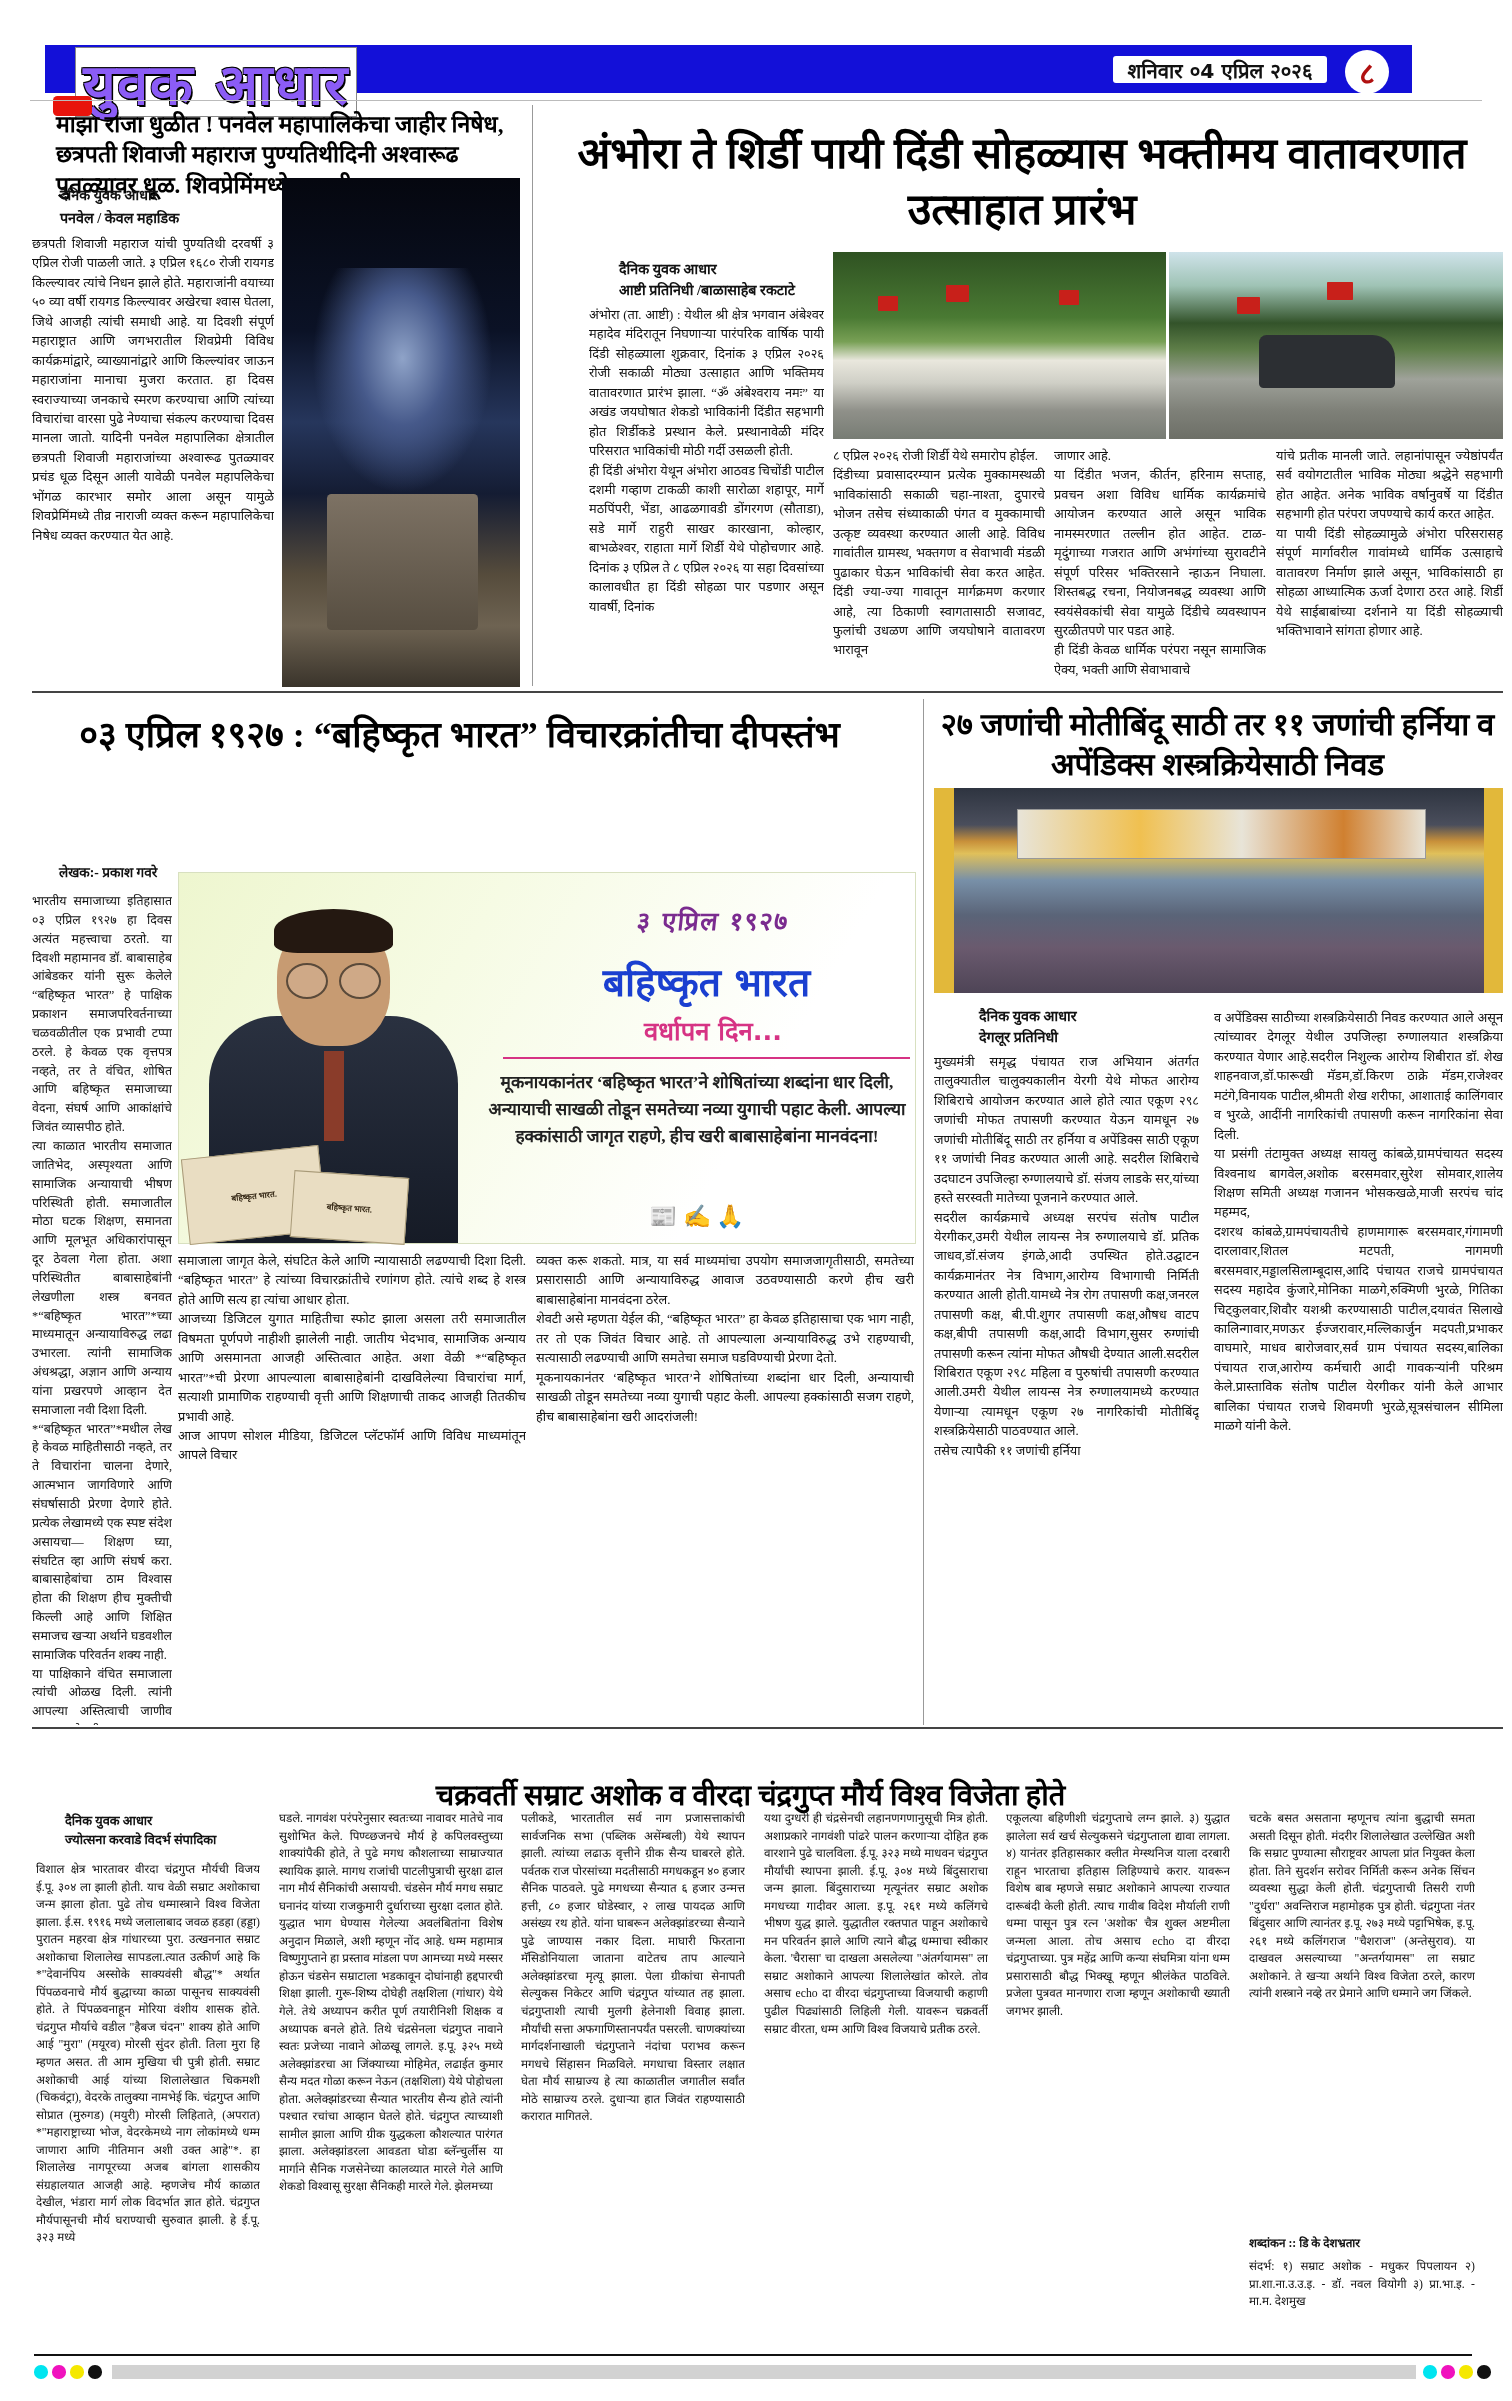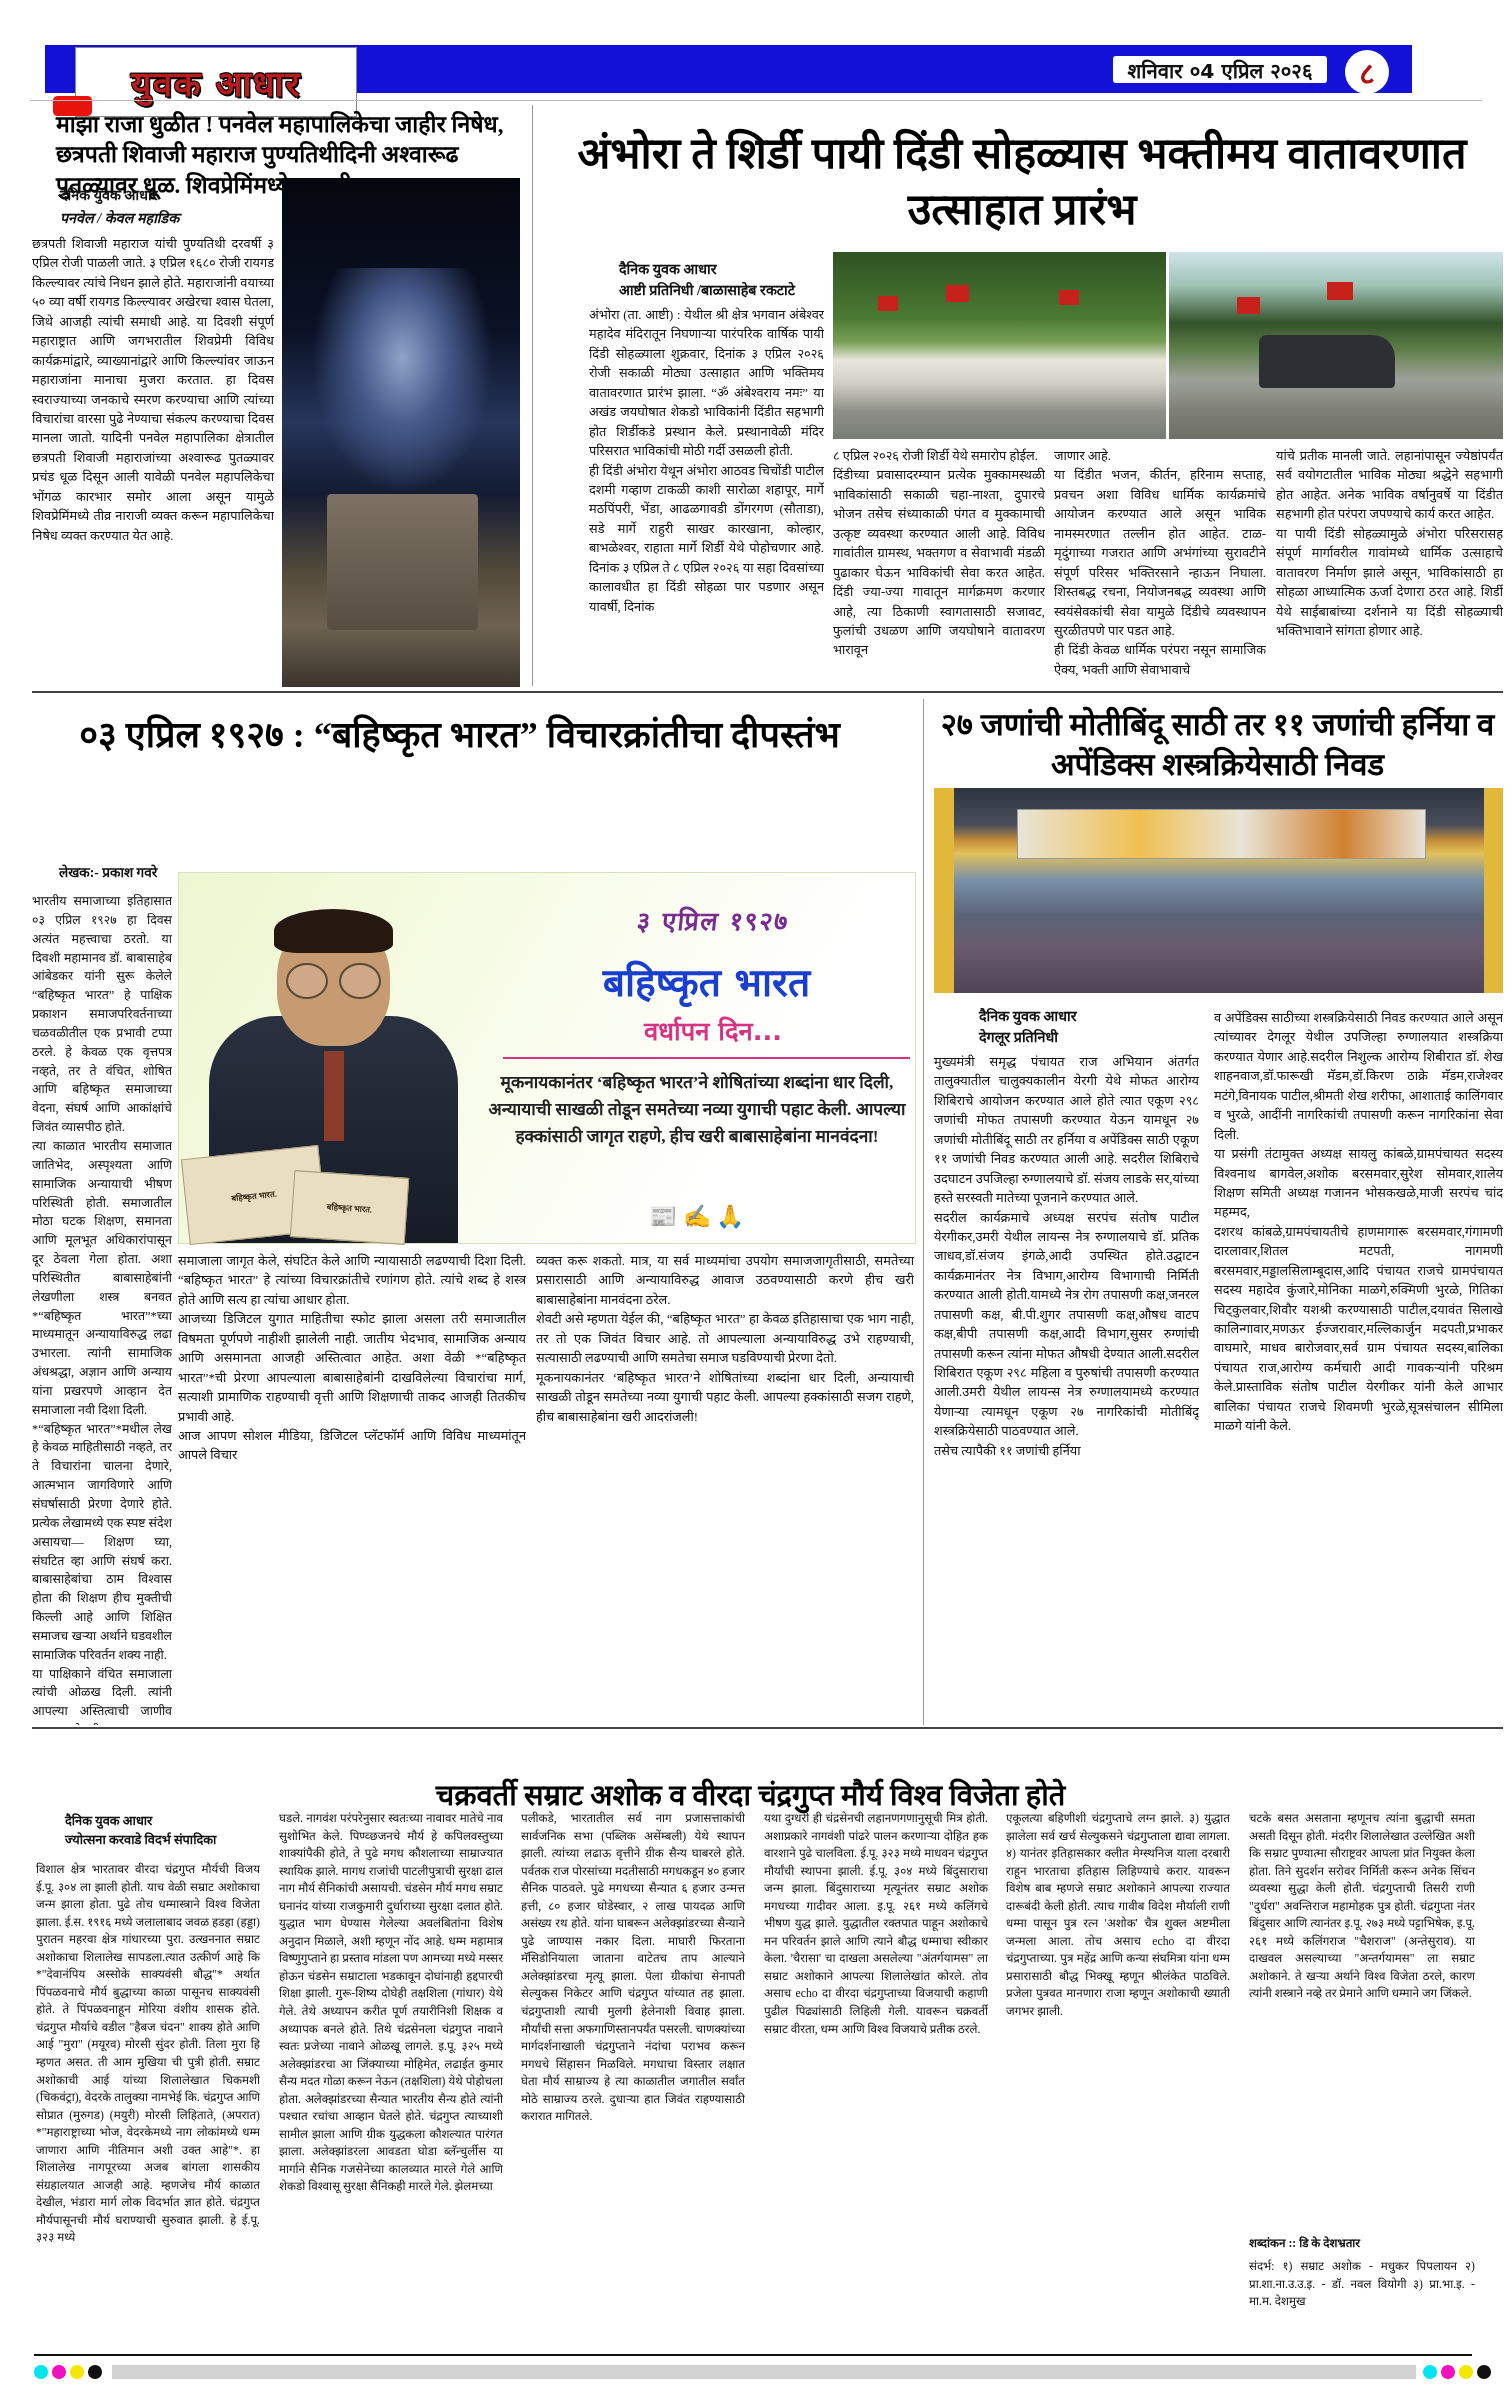--- a/index.html
+++ b/index.html
@@ -2,21 +2,21 @@
 <html style="font-size:12px"><head>
 <meta charset="utf-8">
 <style>
   html,body{margin:0;padding:0;background:#ffffff;}
   .page{position:relative;width:1512px;height:2401px;background:#ffffff;overflow:hidden;
         font-family:"Liberation Serif","DejaVu Serif",serif;color:#111;}
   .abs{position:absolute;}
   
   .mastbar{background:#1310d8;}
   .logobox{background:#ffffff;border:0.8px solid #888;display:flex;align-items:center;justify-content:center;}
-  .logotext{font-family:"DejaVu Sans",sans-serif;font-weight:bold;font-size:35px;color:#b91c1c;
+  .logotext{font-family:"DejaVu Sans",sans-serif;font-weight:bold;font-size:56px;color:#8b5cf6;
             text-shadow:1.5px 1.5px 0 #000,-0.8px -0.8px 0 #000,0.8px -0.8px 0 #000,-0.8px 0.8px 0 #000;letter-spacing:1.5px;}
   .redtab{background:#e8140c;border-radius:4.5px;}
   .datebox{background:#ffffff;border-radius:3px;display:flex;align-items:center;justify-content:center;
            font-family:"DejaVu Sans",sans-serif;font-weight:bold;font-size:20.3px;color:#111;}
   .pagecircle{background:#ffffff;border-radius:50%;display:flex;align-items:center;justify-content:center;
               font-weight:bold;font-size:30px;color:#b01010;font-family:"DejaVu Sans",sans-serif;}
   
   .hrule{background:#444;height:1.5px;}
   .hrule-light{background:#bbb;height:0.8px;}
   .vrule{background:#999;width:0.8px;}
@@ -66,21 +66,21 @@
   <div class="abs datebox" style="left:1113px;top:56px;width:214px;height:27px;">
     <span>शनिवार ०4 एप्रिल २०२६</span>
   </div>
   <div class="abs pagecircle" style="left:1345px;top:50px;width:44px;height:44px;">
     <span>८</span>
   </div>
   <div class="abs hrule-light" style="left:30px;top:100px;width:1452px;"></div>
 
   <div class="abs headline" style="left:56px;top:110px;width:474px;font-size:23px;">माझा राजा धुळीत ! पनवेल महापालिकेचा जाहीर निषेध, छत्रपती शिवाजी महाराज पुण्यतिथीदिनी अश्वारूढ पुतळ्यावर धूळ. शिवप्रेमिंमध्ये नाराजी</div>
   <div class="abs src" style="left:60px;top:185px;width:226px;">दैनिक युवक आधार</div>
-  <div class="abs src" style="left:60px;top:208px;width:226px;font-style:italic;">पनवेल / केवल महाडिक</div>
+  <div class="abs src" style="left:60px;top:208px;width:226px;">पनवेल / केवल महाडिक</div>
   <div class="abs body" style="left:32px;top:235px;width:242px;height:452px;">छत्रपती शिवाजी महाराज यांची पुण्यतिथी दरवर्षी ३ एप्रिल रोजी पाळली जाते. ३ एप्रिल १६८० रोजी रायगड किल्ल्यावर त्यांचे निधन झाले होते. महाराजांनी वयाच्या ५० व्या वर्षी रायगड किल्ल्यावर अखेरचा श्वास घेतला, जिथे आजही त्यांची समाधी आहे. या दिवशी संपूर्ण महाराष्ट्रात आणि जगभरातील शिवप्रेमी विविध कार्यक्रमांद्वारे, व्याख्यानांद्वारे आणि किल्ल्यांवर जाऊन महाराजांना मानाचा मुजरा करतात. हा दिवस स्वराज्याच्या जनकाचे स्मरण करण्याचा आणि त्यांच्या विचारांचा वारसा पुढे नेण्याचा संकल्प करण्याचा दिवस मानला जातो. यादिनी पनवेल महापालिका क्षेत्रातील छत्रपती शिवाजी महाराजांच्या अश्वारूढ पुतळ्यावर प्रचंड धूळ दिसून आली यावेळी पनवेल महापलिकेचा भोंगळ कारभार समोर आला असून यामुळे शिवप्रेमिंमध्ये तीव्र नाराजी व्यक्त करून महापालिकेचा निषेध व्यक्त करण्यात येत आहे.</div>
   <div class="abs photo ph-shivaji" style="left:282px;top:178px;width:238px;height:509px;">
     <div class="abs ph-statue" style="left:30px;top:90px;width:181px;height:226px;"></div>
     <div class="abs" style="left:45px;top:316px;width:151px;height:136px;background:linear-gradient(180deg,#7d7264,#574e41);border-radius:4.5px;"></div>
   </div>
   <div class="abs vrule" style="left:532px;top:105px;height:581px;"></div>
 
   <div class="abs headline center" style="left:542px;top:126px;width:960px;font-size:43px;line-height:1.3;">अंभोरा ते शिर्डी पायी दिंडी सोहळ्यास भक्तीमय वातावरणात उत्साहात प्रारंभ</div>
   <div class="abs src" style="left:619px;top:259px;width:226px;">दैनिक युवक आधार</div>
   <div class="abs src" style="left:619px;top:280px;width:241px;">आष्टी प्रतिनिधी /बाळासाहेब रकटाटे</div>

